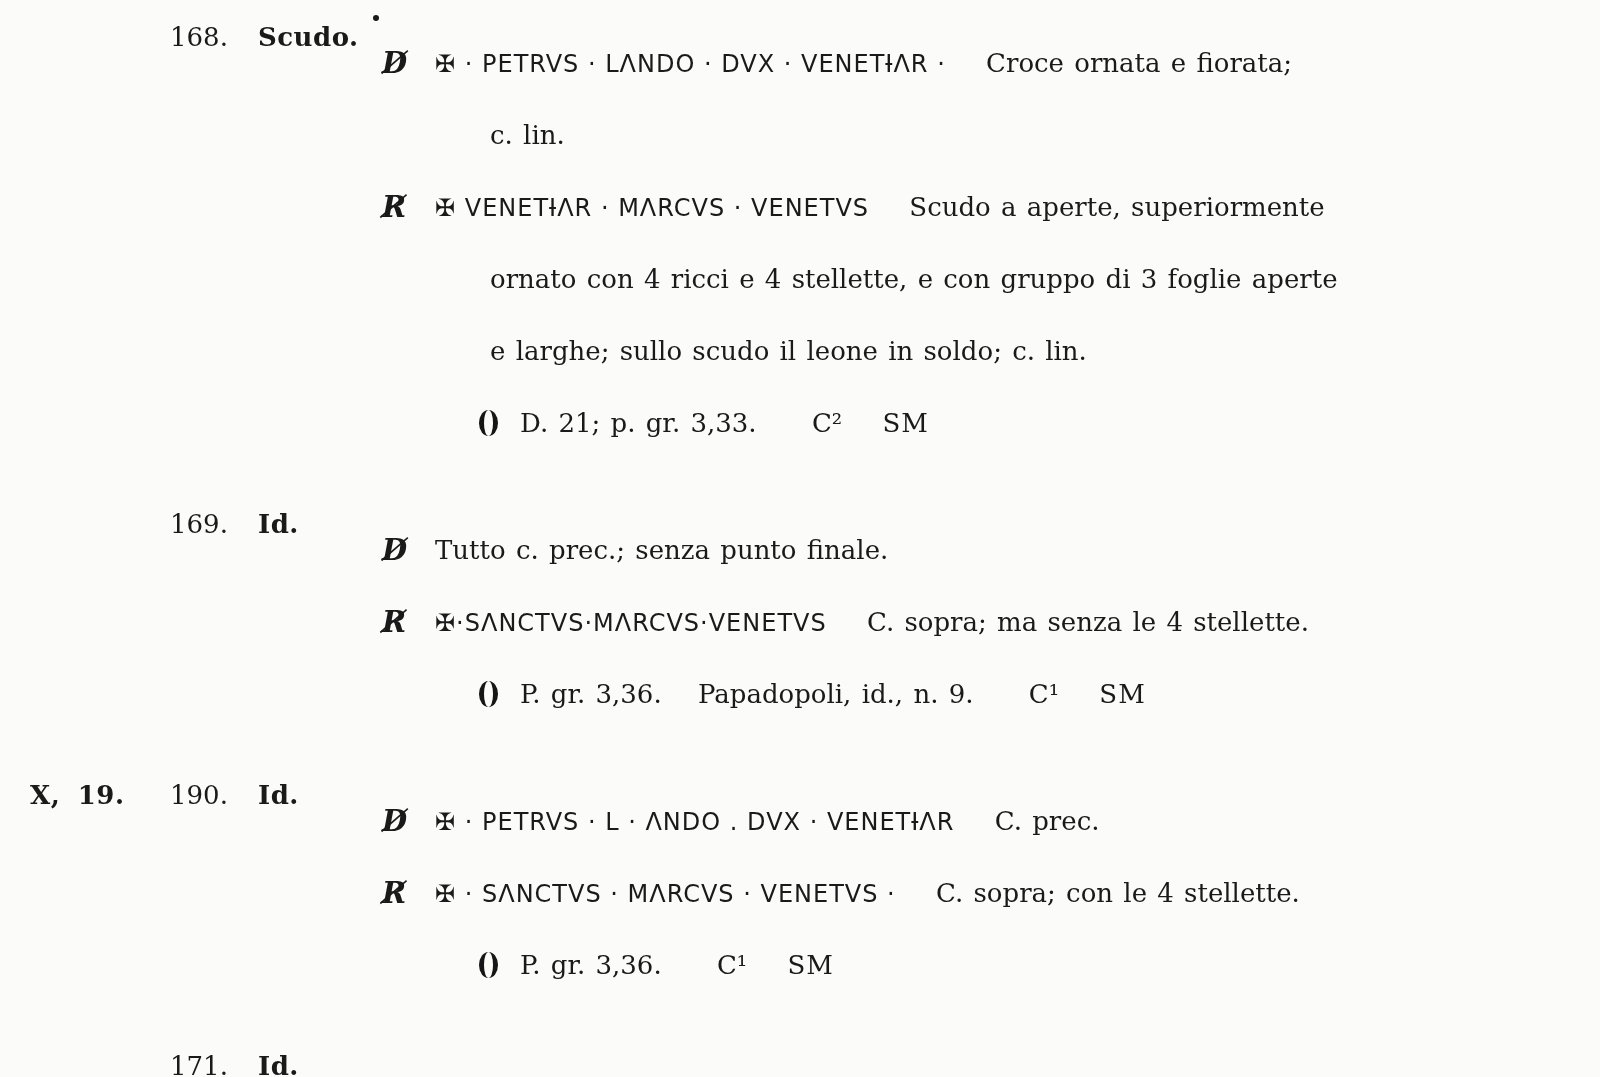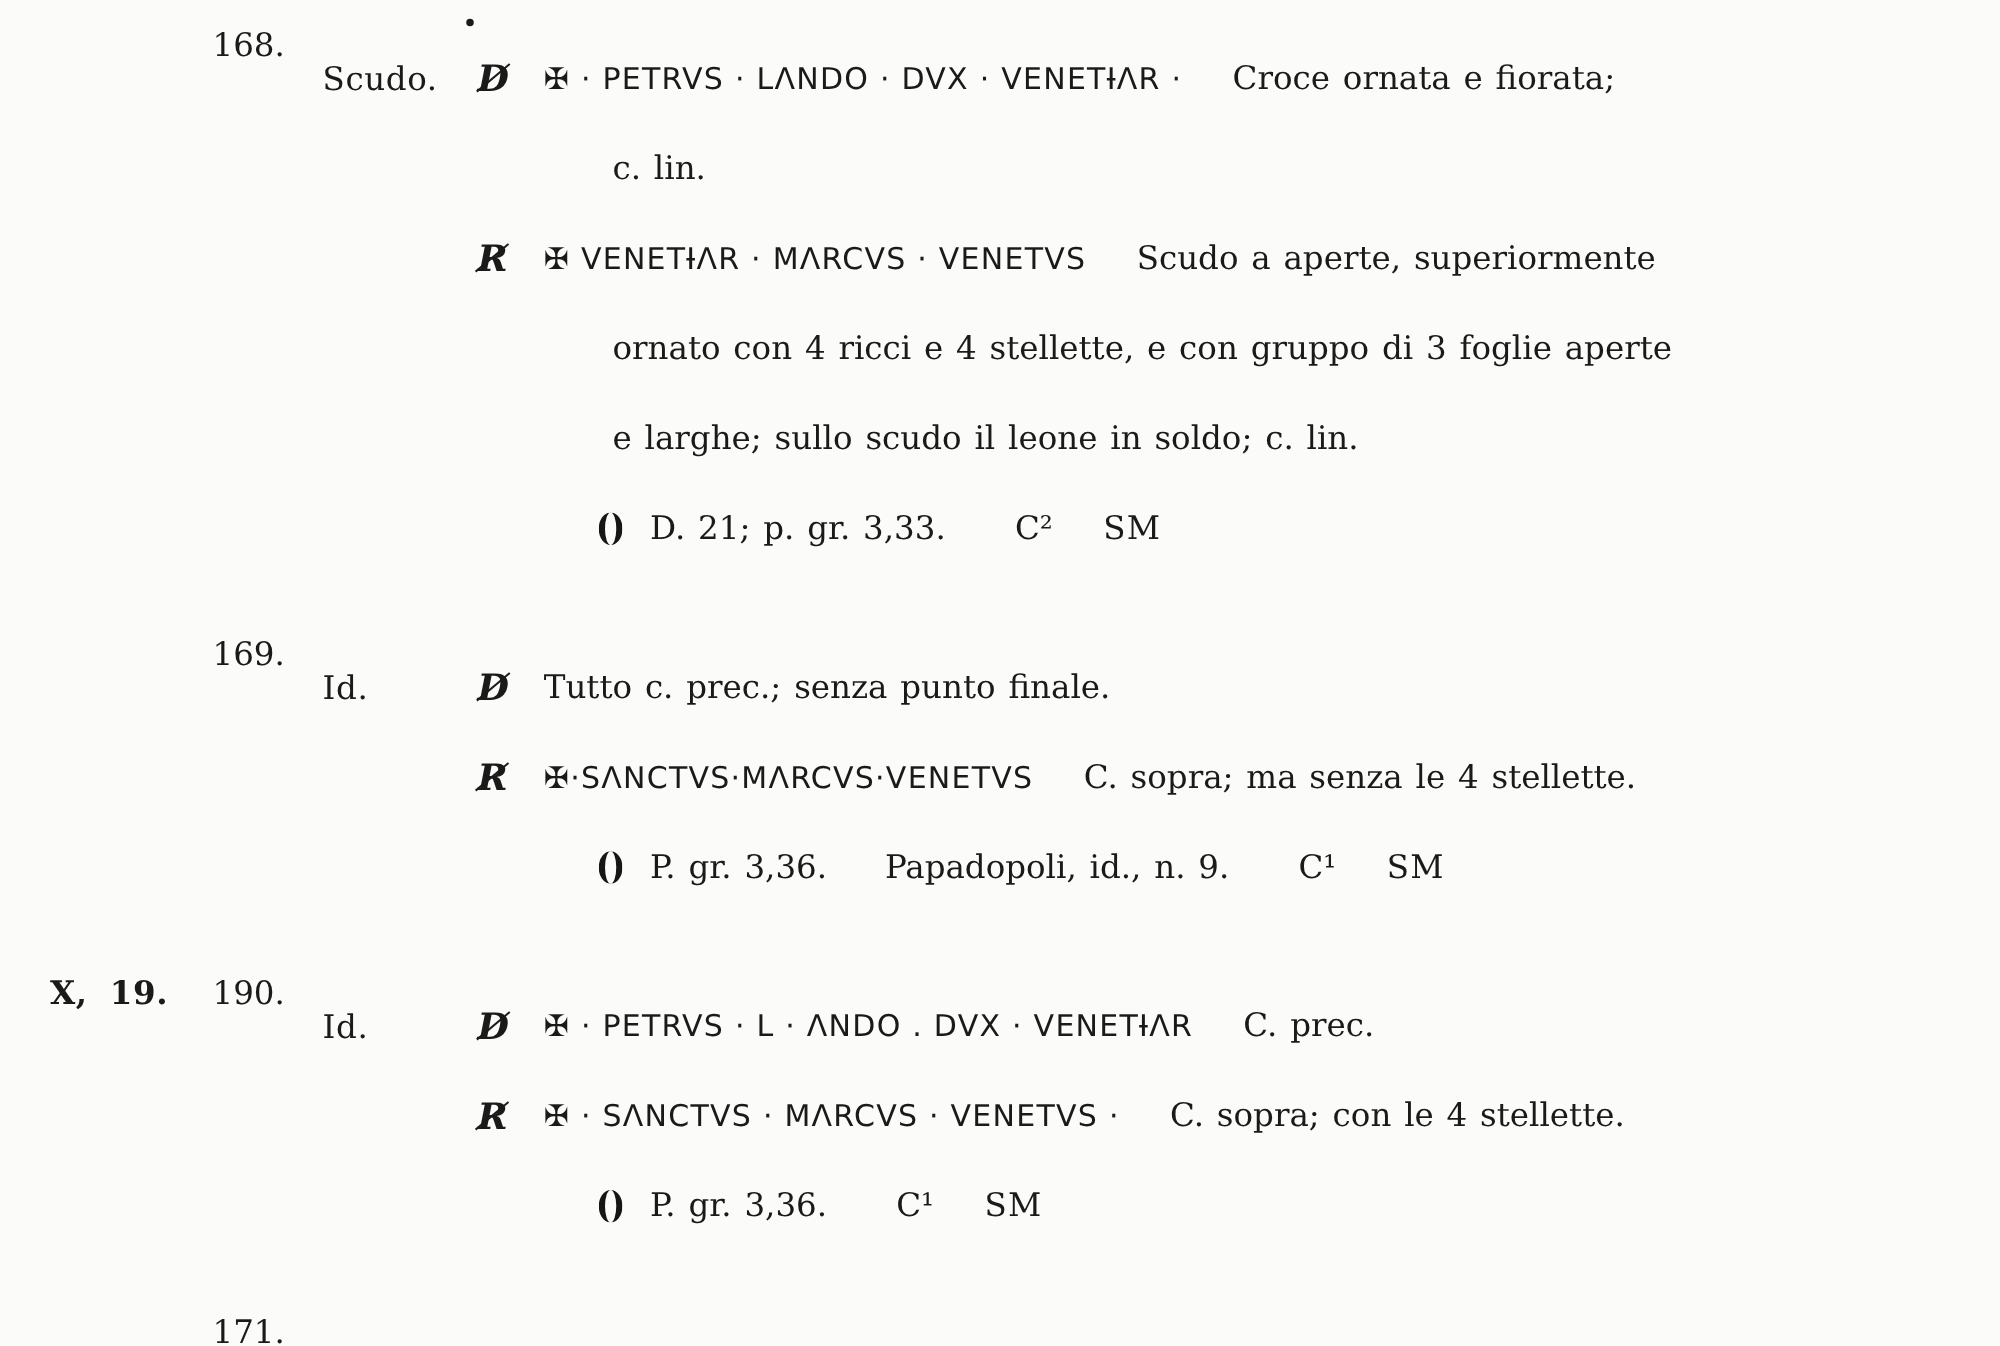--- a/index.html
+++ b/index.html
@@ -28,29 +28,28 @@
     position: relative;
   }
   .entry + .entry { margin-top: 29px; }
 
   .col-ref, .col-num, .col-type {
     line-height: 46px;
     height: 46px;
     white-space: nowrap;
   }
   .col-ref {
-    padding-left: 40px;
+    padding-left: 30px;
     font-weight: 700;
     letter-spacing: 0.5px;
     word-spacing: 8px;
   }
   .col-type {
-    font-weight: 400;
+    font-weight: 700;
     letter-spacing: 0.5px;
-    margin-top: 27px;
   }
 
   .col-content { min-width: 0; }
 
   .ln {
     position: relative;
     line-height: 46px;
     height: 46px;
     padding-left: 55px;
     white-space: nowrap;
@@ -81,21 +80,21 @@
     left: 99px;
     top: 10px;
     width: 19px;
     height: 26px;
     box-sizing: border-box;
     border-left: 5px solid #161616;
     border-right: 5px solid #161616;
     border-radius: 50% / 50%;
   }
   .weight .measures { font-weight: 700; font-weight: normal; }
-  .cite { margin-left: 36px; }
+  .cite { margin-left: 26px; }
   .grade { margin-left: 45px; }
   .coll  { margin-left: 30px; letter-spacing: 1px; }
 
   
   .ink-speck-top {
     position: absolute;
     left: 373px;
     top: 15px;
     width: 6px;
     height: 6px;

